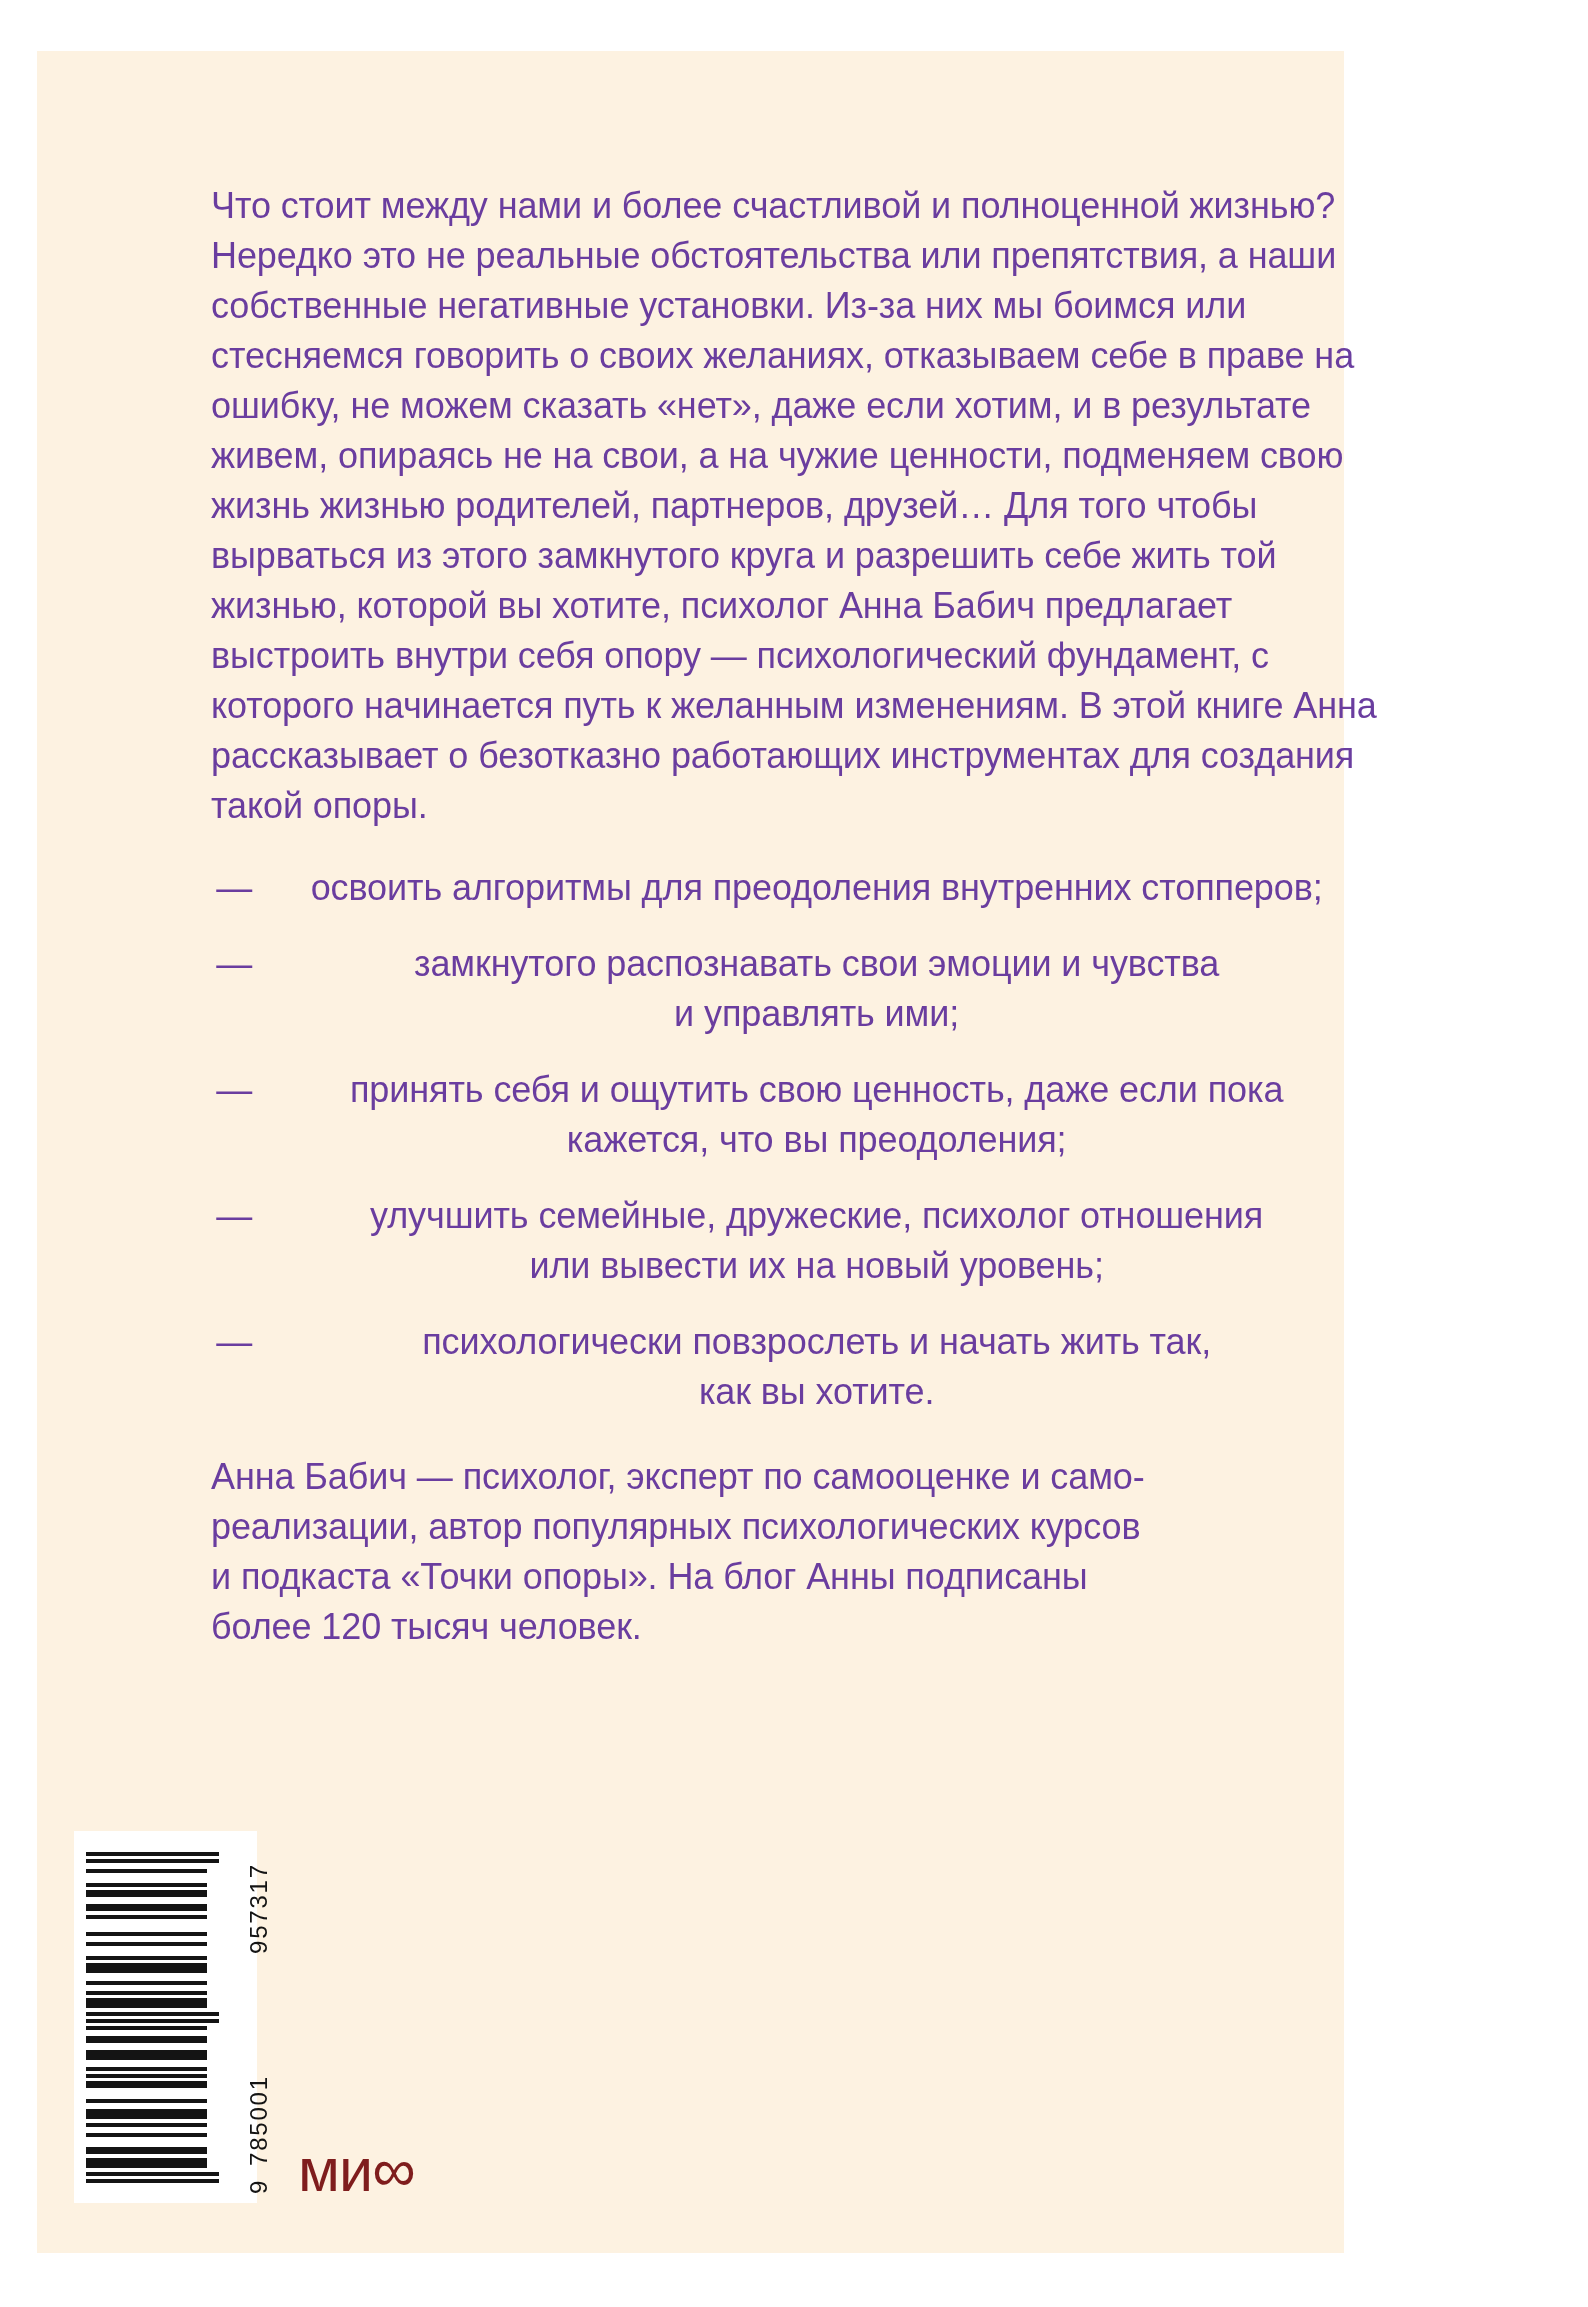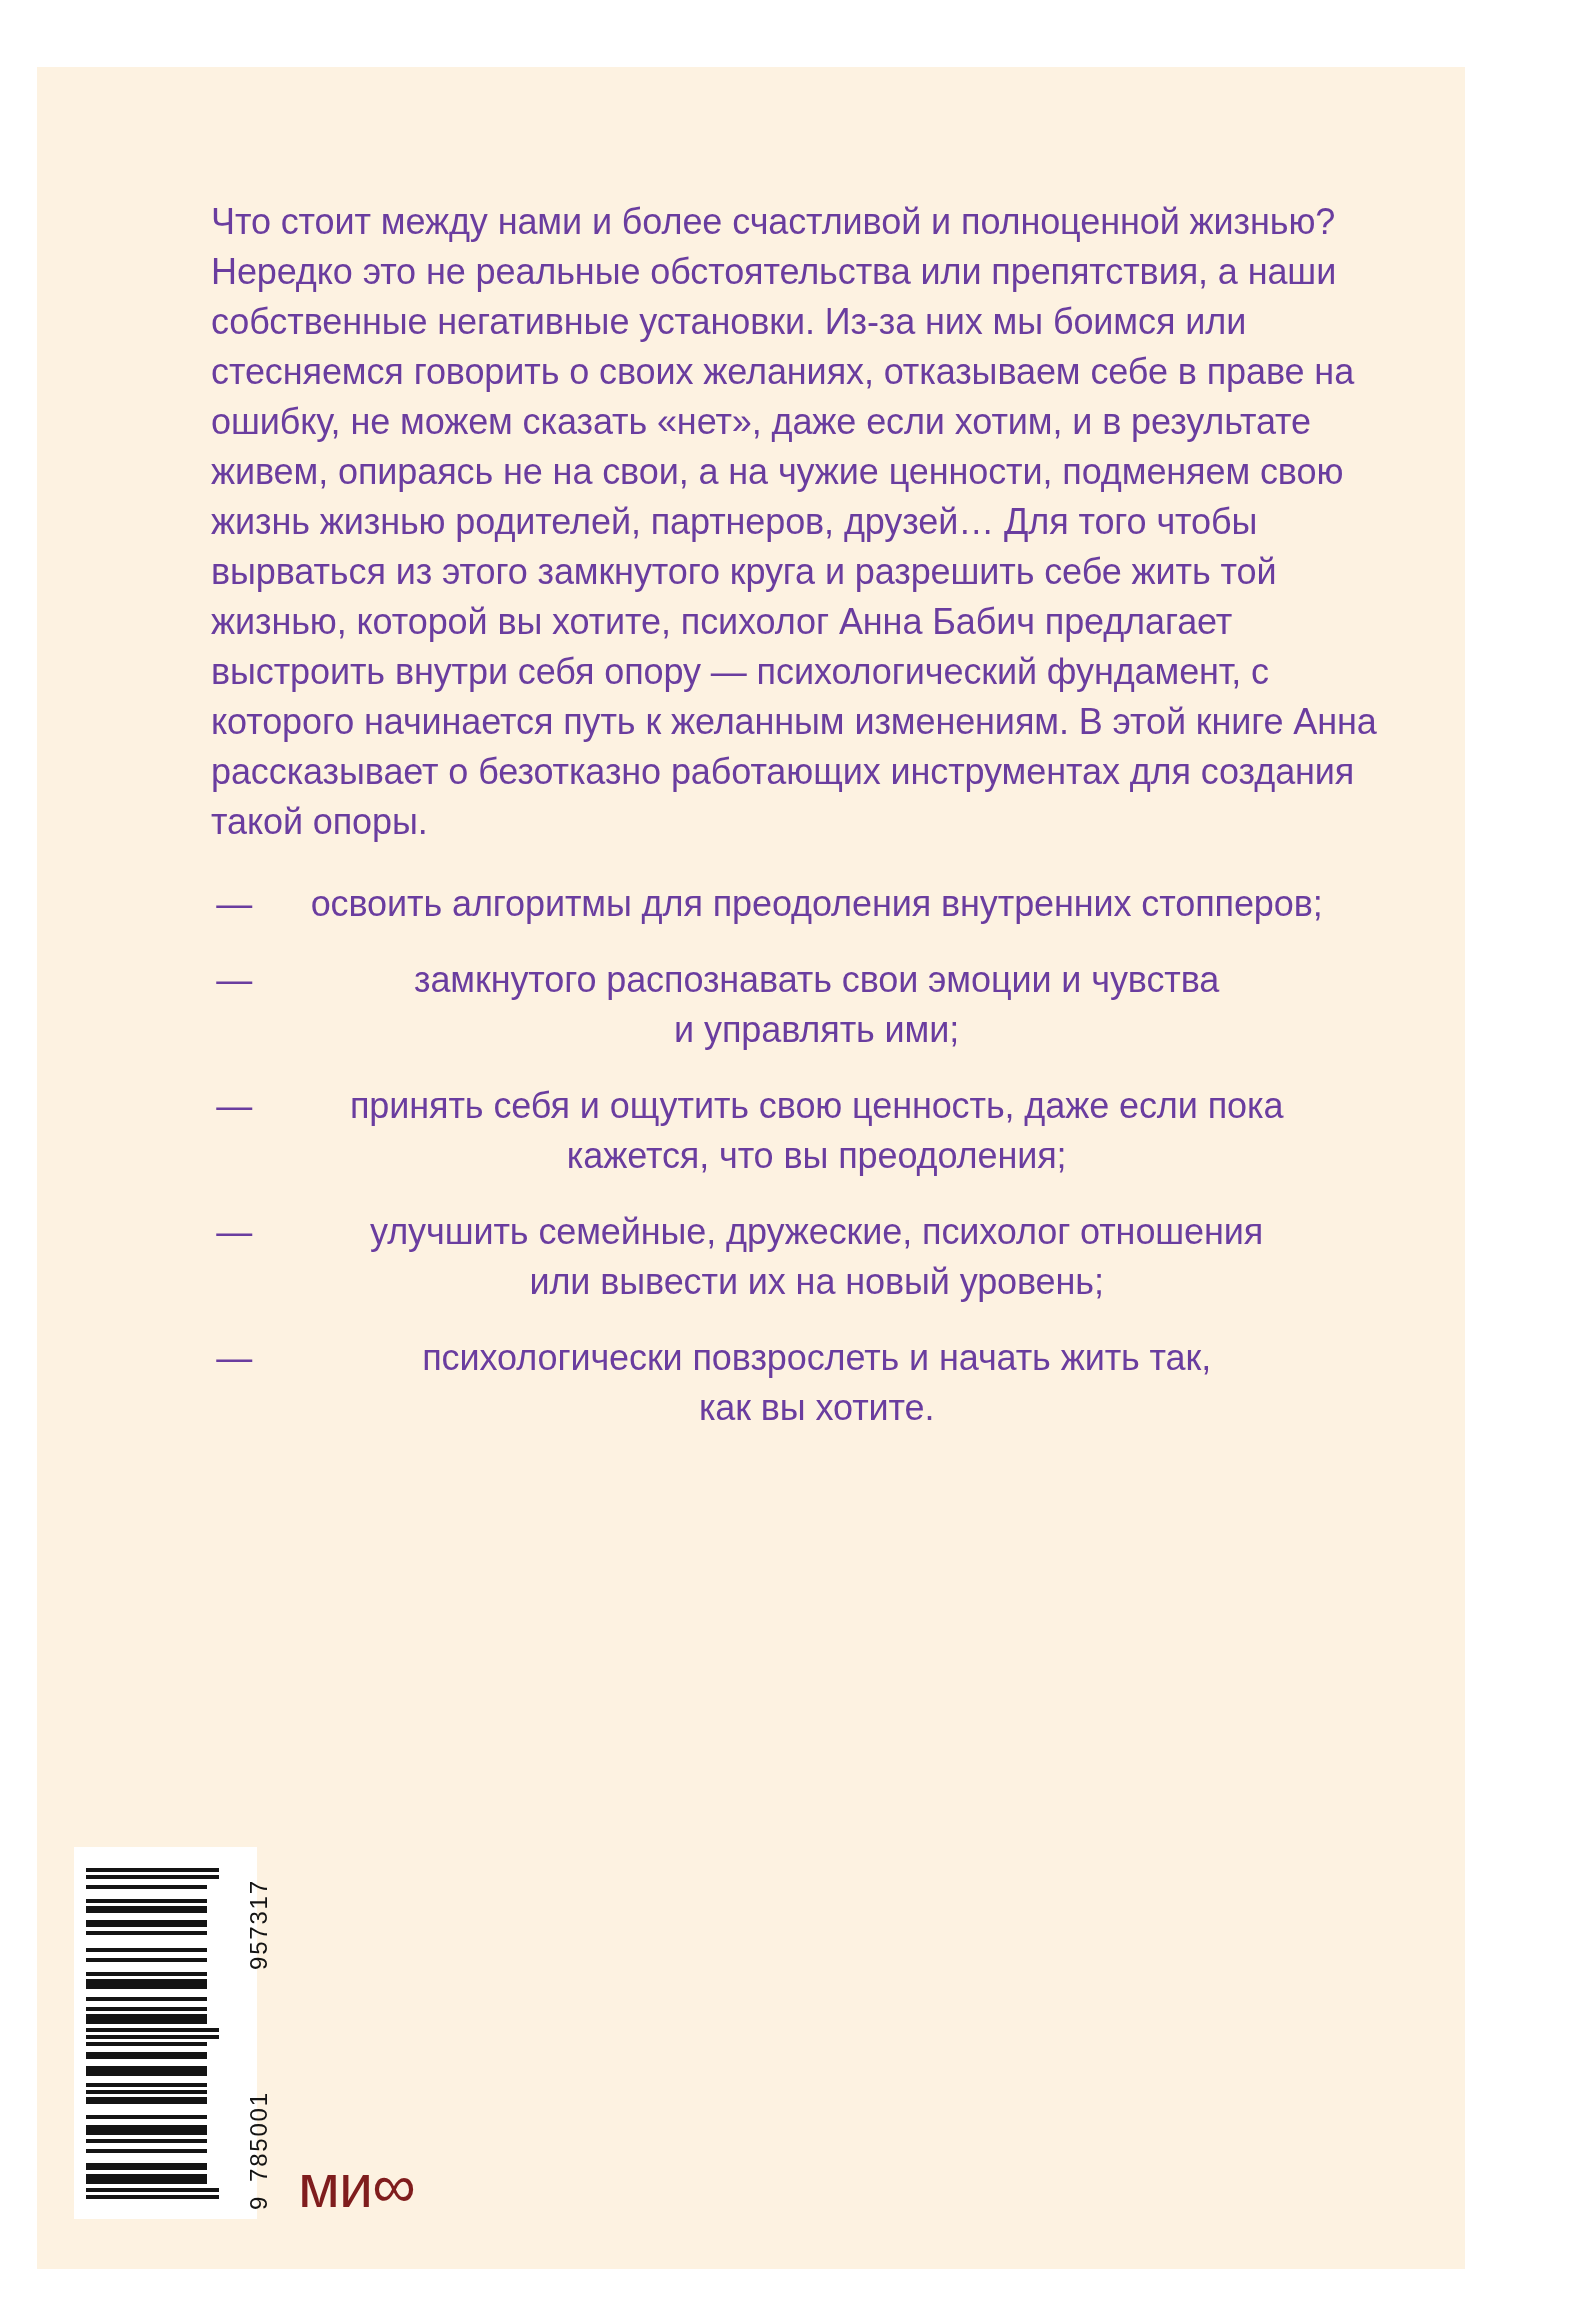--- a/index.html
+++ b/index.html
@@ -13,24 +13,23 @@
     position: relative;
     font-family: "Liberation Sans", sans-serif;
     overflow: hidden;
   }
 
   
   #cover {
     position: absolute;
     left: 37px;
     top: 51px;
-    width: 1428px;
+    width: 1307px;
     height: 2202px;
     background: #fdf2e1;
-    margin-top: 16px;
   }
 
   
   #blurb {
     position: absolute;
     left: 174px;
     top: 130px;
     width: 1176px;
     color: #6a3d9f;
     font-size: 36px;
@@ -160,20 +159,24 @@
         <span class="bullet-text">улучшить семейные, дружеские, психолог отношения
 или вывести их на новый уровень;</span>
       </li>
       <li class="bullet-item">
         <span class="bullet-dash">—</span>
         <span class="bullet-text">психологически повзрослеть и начать жить так,
 как вы хотите.</span>
       </li>
     </ul>
 
+    <p class="para" id="author-bio">Анна Бабич — психолог, эксперт по самооценке и само-
+реализации, автор популярных психологических курсов
+и подкаста «Точки опоры». На блог Анны подписаны
+более 120 тысяч человек.</p>
 
   </div>
 
   <div id="barcode-block">
     <div id="barcode-inner">
         <div class="bar" style="height: 3.5px; width: 133px; top: 348px;"></div>
         <div class="bar" style="height: 3.5px; width: 133px; top: 341px;"></div>
         <div class="bar short" style="height: 10.4px; width: 121px; top: 327px;"></div>
         <div class="bar short" style="height: 7px; width: 121px; top: 316px;"></div>
         <div class="bar short" style="height: 3.5px; width: 121px; top: 302px;"></div>

